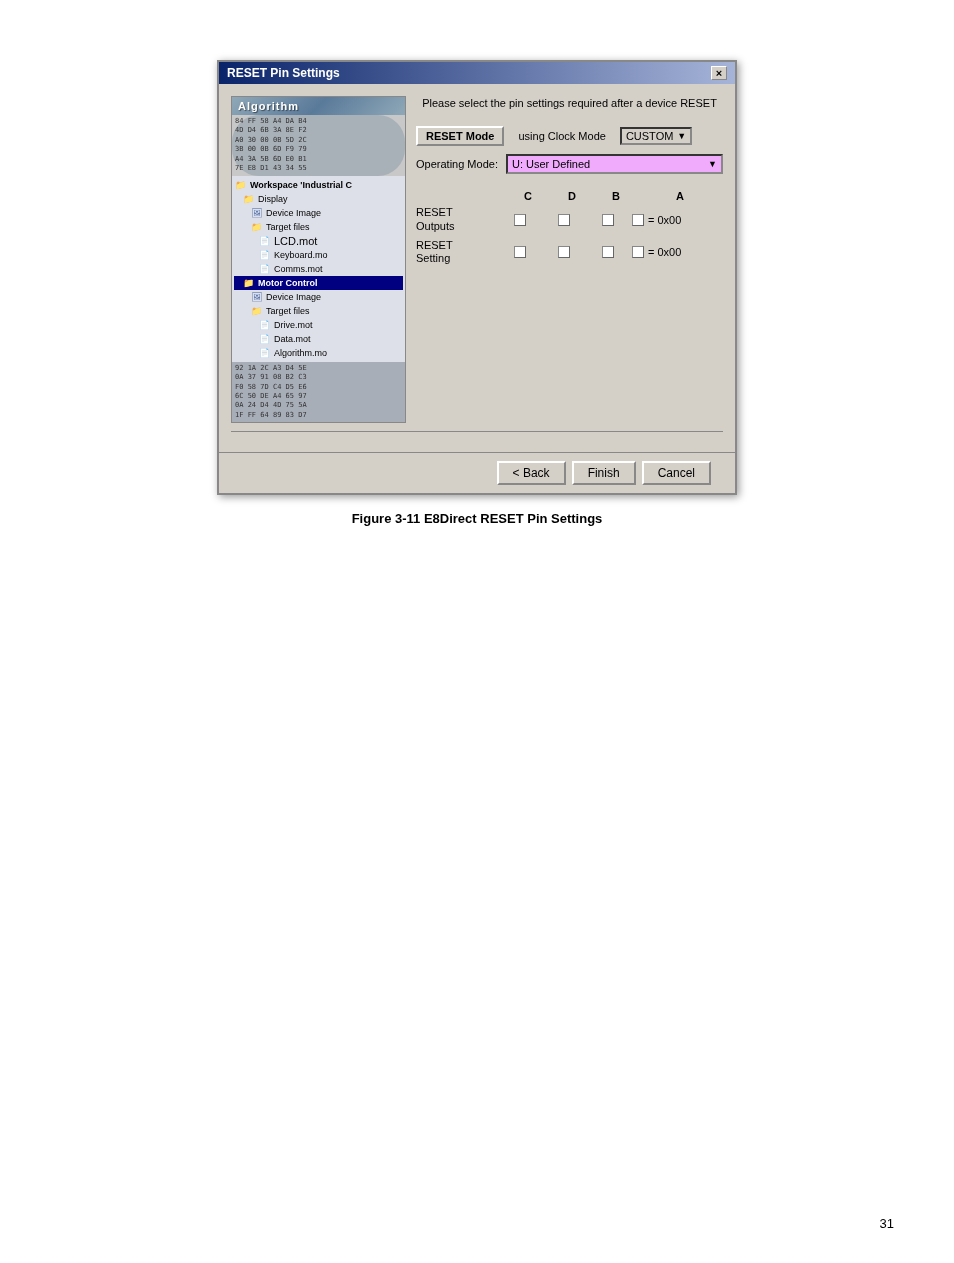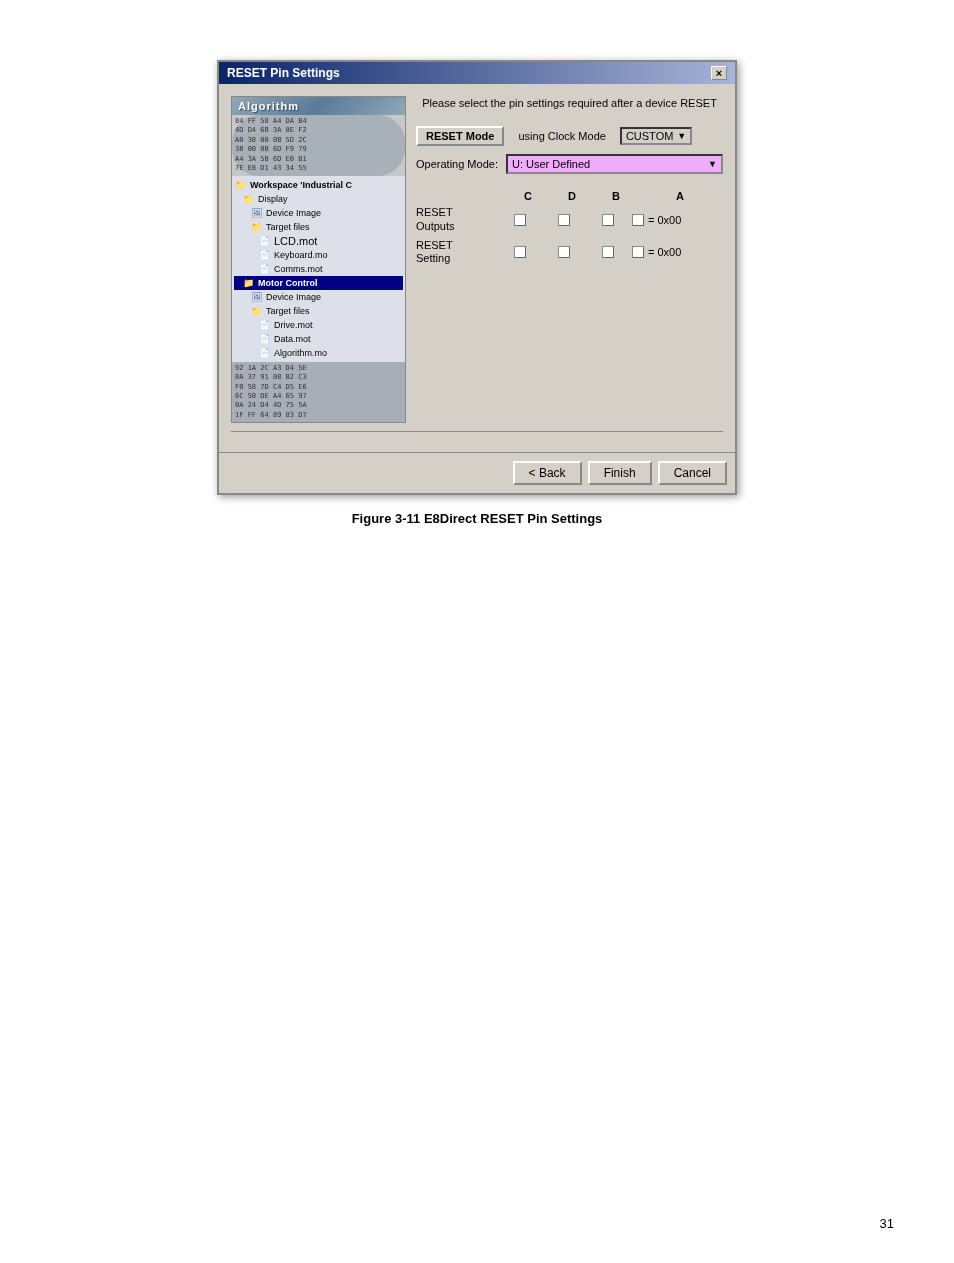--- a/index.html
+++ b/index.html
@@ -268,21 +268,21 @@
       height: 1px;
       background: #888;
       margin: 8px 0;
     }
 
     
     .dialog-footer {
       display: flex;
       justify-content: flex-end;
       gap: 6px;
-      padding: 8px 8px;
+      padding: 8px 24px;
       background: #d4d0c8;
       border-top: 1px solid #888;
     }
 
     .footer-btn {
       background: #d4d0c8;
       border: 2px solid #888;
       border-top-color: #fff;
       border-left-color: #fff;
       padding: 3px 14px;

